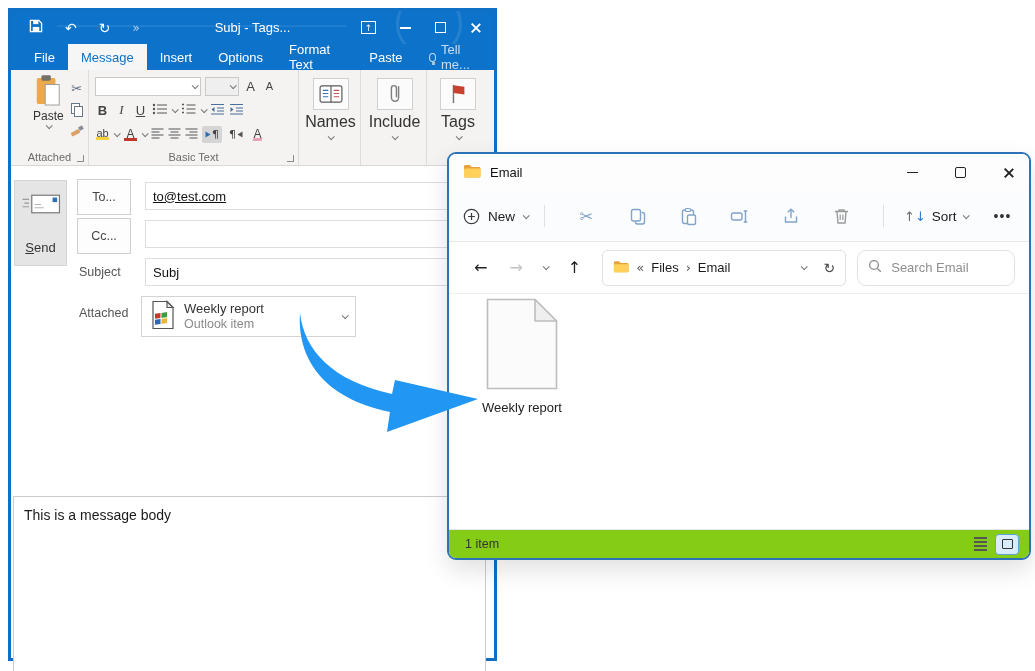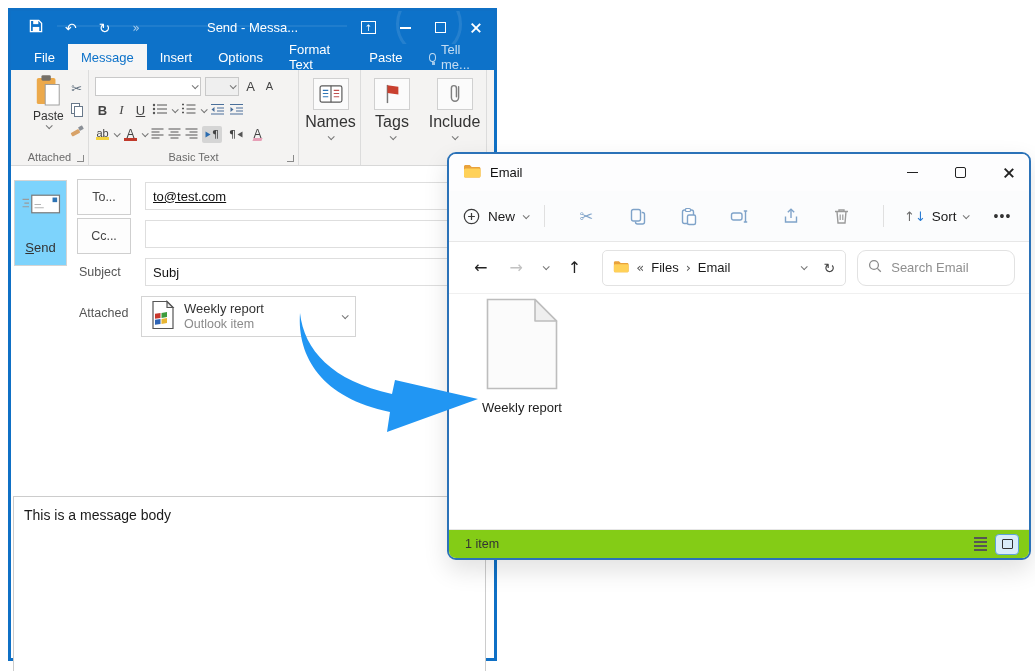--- a/index.html
+++ b/index.html
@@ -73,21 +73,21 @@
   .big-btn { width:52px; height:76px; display:flex; flex-direction:column; align-items:center;
     justify-content:flex-start; padding-top:4px; font-size:16px; color:#333; }
   .big-btn .icon-box { width:36px; height:32px; border:1px solid #d0d0d0; background:#fbfbfb;
     display:flex; align-items:center; justify-content:center; margin-bottom:3px; }
   .collapse-rib { position:absolute; right:6px; bottom:4px; color:#888; }
 
   
   .ol-form { position:relative; background:#fff; height:calc(100% - 155px); }
   .send-btn { position:absolute; left:3px; top:14px; width:53px; height:86px;
     border:1px solid #d4d4d4; display:flex; flex-direction:column; align-items:center;
-    justify-content:center; gap:20px; background:#7dd3fc; }
+    justify-content:center; gap:20px; background:#e5e5e5; }
   .send-label { font-size:13px; color:#333; display:block; }
   .send-label::first-letter { text-decoration:underline; }
   .fld-btn { position:absolute; left:66px; width:54px; height:36px; border:1px solid #cfcfcf;
     background:#fdfdfd; display:flex; align-items:center; justify-content:center;
     font-size:12.5px; color:#444; }
   .fld-btn.cc::first-letter { text-decoration:underline; }
   .field { position:absolute; left:134px; width:341px; height:28px; border:1px solid #dedede;
     background:#fff; display:flex; align-items:center; padding-left:7px; font-size:13px; color:#111; }
   .lbl { position:absolute; left:68px; font-size:12.5px; color:#555; }
   .attach-chip { position:absolute; left:130px; top:276px; width:215px; height:41px;
@@ -165,21 +165,21 @@
         <svg width="14" height="14" viewBox="0 0 15 15">
             <path d="M1.5 1.5 h9 l3 3 v9 h-12 z" fill="none" stroke="#fff" stroke-width="1.4"></path>
             <rect x="4.5" y="2" width="5.5" height="3.5" fill="#fff"></rect>
             <rect x="4" y="8.5" width="7" height="4.5" fill="#fff"></rect>
           </svg>
       </span>
       <span class="glyph">↶</span>
       <span class="glyph">↻</span>
       <span class="glyph" style="opacity:.65;font-size:12px">»</span>
     </div>
-    <div class="ol-title">Send - Messa...</div>
+    <div class="ol-title">Subj - Tags...</div>
     <div class="ol-controls">
       <span class="popout glyph">↑</span>
       <span class="min-w"></span>
       <span class="box-w"></span>
       <span class="x-icon"></span>
     </div>
   </div>
 
   <div class="ol-tabs">
     <div class="ol-tab">File</div>
@@ -330,41 +330,41 @@
               <line x1="14" y1="2" x2="14" y2="20" stroke="#5a5a5a" stroke-width="1.3"></line>
               <path d="M5 7h6M5 10.5h6M5 14h6" stroke="#2E75B6" stroke-width="1.2"></path>
               <path d="M17 7h6M17 10.5h6M17 14h6" stroke="#C0504D" stroke-width="1.2"></path>
             </svg>
         </span>
         <span>Names</span>
         <span class="chv" style="margin-top:4px"></span>
       </div>
     </div>
 
+    <div class="rib-group" style="width:66px;display:flex;justify-content:center;">
+      <div class="big-btn">
+        <span class="icon-box">
+          <svg width="18" height="24" viewBox="0 0 20 26">
+              <path d="M14 5 v12 a4 4 0 0 1 -8 0 V6.5 a2.8 2.8 0 0 1 5.6 0 V16" fill="none" stroke="#7f7f7f" stroke-width="1.6" stroke-linecap="round"></path>
+            </svg>
+        </span>
+        <span>Include</span>
+        <span class="chv" style="margin-top:4px"></span>
+      </div>
+    </div>
+
     <div class="rib-group" style="width:60px;display:flex;justify-content:center;border-right:none;">
       <div class="big-btn">
         <span class="icon-box">
           <svg width="20" height="24" viewBox="0 0 22 26">
               <line x1="6" y1="3" x2="6" y2="23" stroke="#777" stroke-width="1.6"></line>
               <polygon points="6,3.5 18,5 18,13.5 6,12" fill="#C9402F"></polygon>
             </svg>
         </span>
         <span>Tags</span>
-        <span class="chv" style="margin-top:4px"></span>
-      </div>
-    </div>
-
-    <div class="rib-group" style="width:66px;display:flex;justify-content:center;">
-      <div class="big-btn">
-        <span class="icon-box">
-          <svg width="18" height="24" viewBox="0 0 20 26">
-              <path d="M14 5 v12 a4 4 0 0 1 -8 0 V6.5 a2.8 2.8 0 0 1 5.6 0 V16" fill="none" stroke="#7f7f7f" stroke-width="1.6" stroke-linecap="round"></path>
-            </svg>
-        </span>
-        <span>Include</span>
         <span class="chv" style="margin-top:4px"></span>
       </div>
     </div>
 
     <span class="chv up collapse-rib"></span>
   </div>
 
   <div class="ol-form">
     <div class="send-btn">
       <span>

